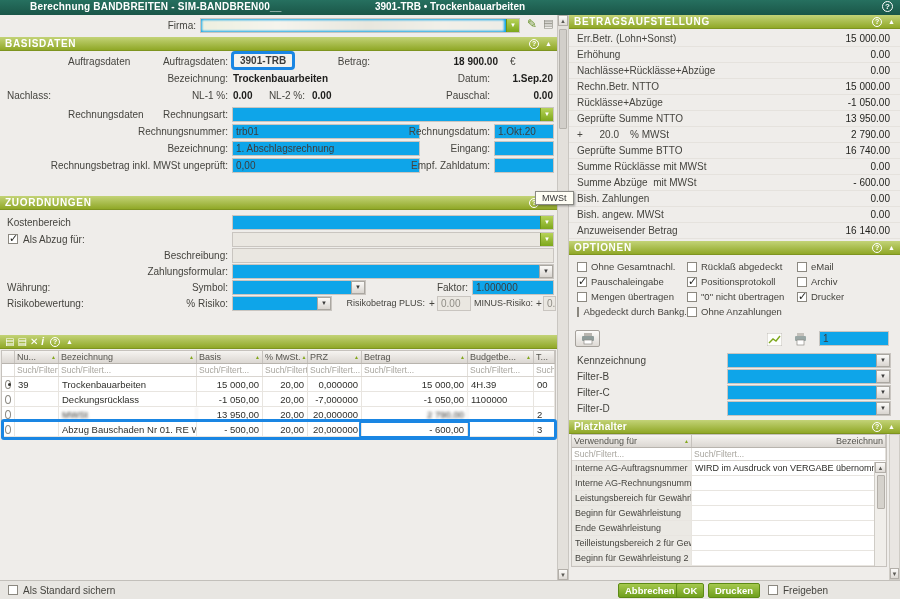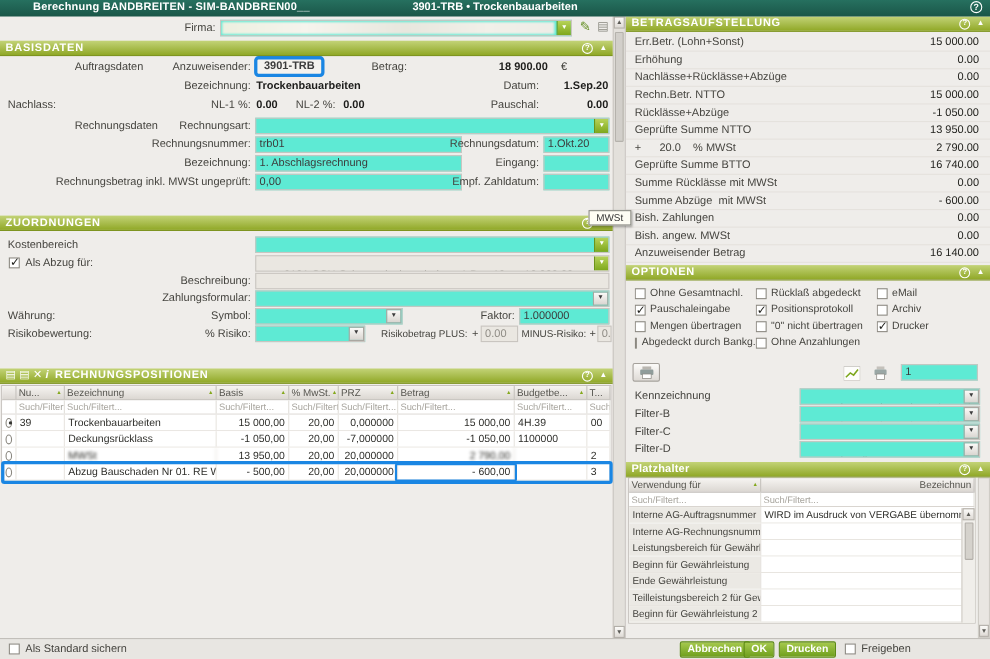--- a/index.html
+++ b/index.html
@@ -29,21 +29,21 @@
 .sec-hdr .hico.it{font-style:italic;font-weight:bold;margin-right:6px;}
 
 
 .arow{position:absolute;left:0;width:557px;height:17px;}
 .rpanel .arow{width:331px;}
 .arow>*{position:absolute;top:0;}
 .lbl{line-height:17px;color:#45443f;white-space:pre;overflow:hidden;}
 .r{text-align:right;}
 .b{font-weight:bold;color:#1d1d1b;}
 .val{line-height:17px;white-space:pre;}
-.fld{top:1px;height:15px;background:#5eead4;border:1px solid #c9c5c0;padding:1px 3px;line-height:11px;white-space:pre;overflow:hidden;font-size:10px;}
+.fld{top:1px;height:15px;background:#0ea5e9;border:1px solid #c9c5c0;padding:1px 3px;line-height:11px;white-space:pre;overflow:hidden;font-size:10px;}
 .fld.dis{background:#eae7e1;color:#908d86;}
 .fld.focus{border-color:#4f93d2;}
 .combo{padding-right:16px;position:absolute;}
 .dd{position:absolute;right:0;top:0;bottom:0;width:13px;background:linear-gradient(#b7d358,#7da71c);border-left:1px solid #6d9417;color:#fff;font-size:6px;display:flex;align-items:center;justify-content:center;}
 .ddw{position:absolute;right:0;top:0;bottom:0;width:14px;background:linear-gradient(#fbfaf8,#d9d5d0);border:1px solid #aaa7a1;color:#3b3b3b;font-size:6px;display:flex;align-items:center;justify-content:center;}
 .cb{width:10px;height:10px;border:1px solid #8b8880;background:#fff;position:relative;display:inline-block;}
 .cb.on::after{content:"✓";position:absolute;left:0;top:-3px;font-size:11px;color:#23231f;font-weight:bold;}
 .radio{width:9px;height:9px;border:1px solid #8b8880;border-radius:50%;background:#fff;display:inline-block;position:relative;}
 .radio.on::after{content:"";position:absolute;left:2px;top:2px;width:3px;height:3px;border-radius:50%;background:#33332f;}
 .hlv{top:-2px;height:19px;border:3px solid #1a86e3;border-radius:4px;line-height:13px;padding:0 6px;font-weight:bold;background:#f4f2ee;}
@@ -135,21 +135,21 @@
     </div>
 
     <div class="sec-hdr" style="top:22px;">
       <span class="ttl">BASISDATEN</span>
       <span class="qcirc">?</span>
       <span class="colp">▲</span>
     </div>
 
     <div class="arow" style="top:38px;">
       <span class="lbl" style="left:68px;">Auftragsdaten</span>
-      <span class="lbl r" style="left:140px;width:88px;">Anzuweisender:</span>
+      <span class="lbl r" style="left:140px;width:88px;">Auftragsdaten:</span>
       <span class="val hlv" style="left:231px;">3901-TRB</span>
       <span class="lbl r" style="left:300px;width:70px;">Betrag:</span>
       <span class="val b r" style="left:390px;width:108px;">18 900.00</span>
       <span class="lbl" style="left:510px;">€</span>
     </div>
 
     <div class="arow" style="top:55px;">
       <span class="lbl r" style="left:140px;width:88px;">Bezeichnung:</span>
       <span class="val b" style="left:233px;">Trockenbauarbeiten</span>
       <span class="lbl r" style="left:420px;width:70px;">Datum:</span>
@@ -259,21 +259,20 @@
       <span class="lbl r" style="left:473px;width:60px;font-size:9px;">MINUS-Risiko:</span>
       <span class="lbl" style="left:536px;">+</span>
       <div class="fld dis" style="left:543px;width:13px;"><span>0.00</span></div>
     </div>
 
     <div class="sec-hdr" style="top:320px;">
       <span class="hico">▤</span>
       <span class="hico">▤</span>
       <span class="hico">✕</span>
       <span class="hico it">i</span>
-      <span class="ttl">RECHNUNGSPOSITIONEN</span>
       <span class="qcirc">?</span>
       <span class="colp">▲</span>
     </div>
 
     <div class="ptable">
       <div class="phead">
         <div class="hc w-r"></div>
         <div class="hc w-nr">
             <span>Nu...</span>
             <span class="sort">▲</span>

